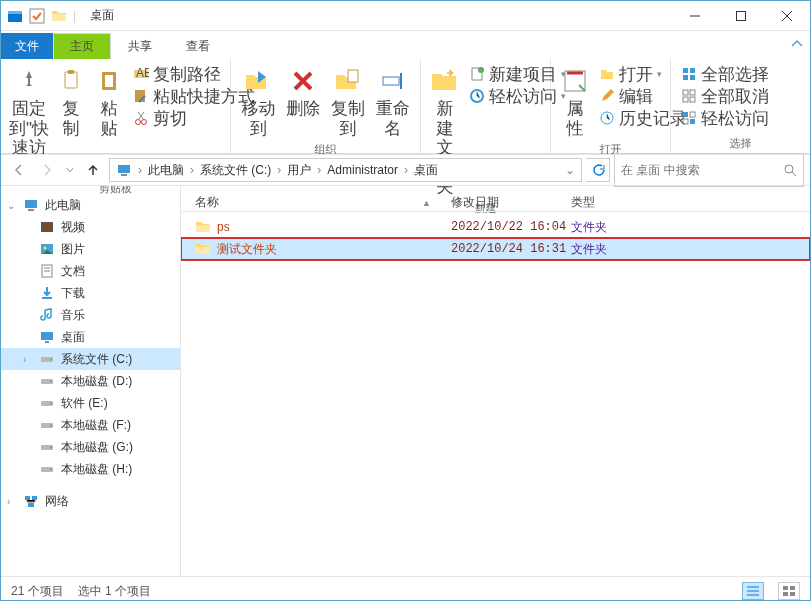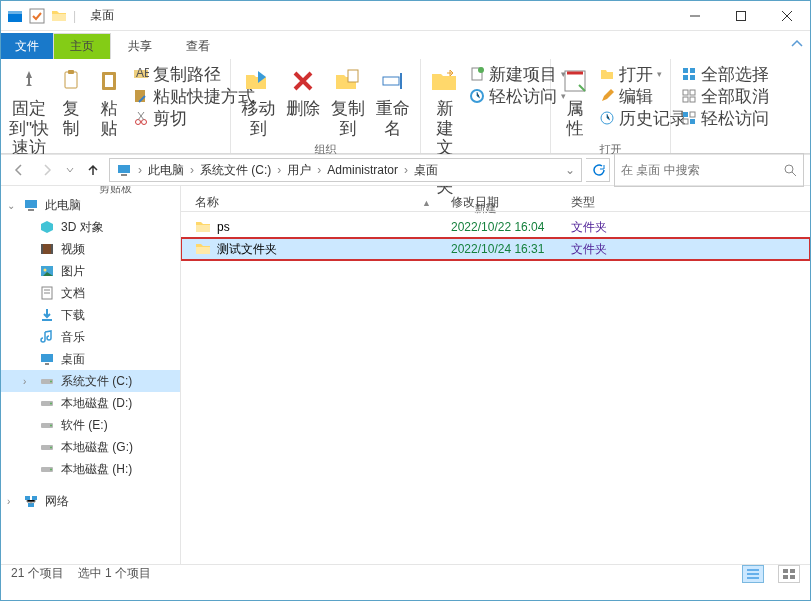--- a/index.html
+++ b/index.html
@@ -49,27 +49,27 @@
 .tree-icon { width: 16px; height: 16px; flex-shrink: 0; }
 
 .content { flex: 1; display: flex; flex-direction: column; }
 .col-headers { height: 26px; border-bottom: 1px solid #e5e5e5; display: flex; align-items: flex-end; color: #444; }
 .col-name { width: 270px; padding-left: 14px; display: flex; align-items: center; gap: 6px; }
 .col-date { width: 120px; }
 .col-type { flex: 1; margin-top: 28px; }
 .sort-arrow { color: #888; font-size: 9px; margin-left: auto; margin-right: 20px; }
 .file-list { flex: 1; overflow: auto; padding-top: 4px; }
 .file-row { height: 22px; display: flex; align-items: center; }
-.file-row .c-name { width: 270px; padding-left: 14px; display: flex; align-items: center; gap: 6px; color: #000000; }
-.file-row .c-date { width: 120px; color: #15803d; }
+.file-row .c-name { width: 270px; padding-left: 14px; display: flex; align-items: center; gap: 6px; color: #c2410c; }
+.file-row .c-date { width: 120px; color: #7f1d1d; font-family: Liberation Mono, monospace; }
 .file-row .c-type { flex: 1; color: #4c1d95; }
 .file-row.selected { background: #cce8ff; }
 .file-row.highlighted { outline: 2px solid #d03030; outline-offset: -1px; }
 
-.statusbar { height: 36px; border-top: 1px solid #e5e5e5; display: flex; align-items: flex-start; padding: 0 10px; gap: 14px; color: #555; }
+.statusbar { height: 24px; border-top: 1px solid #e5e5e5; display: flex; align-items: flex-end; padding: 0 10px; gap: 14px; color: #555; }
 .statusbar .spacer { flex: 1; }
 .view-toggle { width: 22px; height: 18px; border: 1px solid #ccc; display: flex; align-items: center; justify-content: center; color: #0078d7; }
 .view-toggle.active { background: #cce8ff; border-color: #7ab8e0; }
 
 svg { display: block; }
 </style>
 </head>
 <body>
 
 <div class="window">
@@ -325,20 +325,21 @@
               <svg width="16" height="16">
                 <rect x="2" y="2" width="5" height="5" fill="#3a9bd8"></rect>
                 <rect x="9" y="9" width="5" height="5" fill="#3a9bd8"></rect>
                 <rect x="9" y="2" width="5" height="5" fill="none" stroke="#888"></rect>
                 <rect x="2" y="9" width="5" height="5" fill="none" stroke="#888"></rect>
               </svg>
               <span>轻松访问</span>
             </div>
         </div>
       </div>
+      <div class="rgroup-label">选择</div>
     </div>
   </div>
 
   <div class="addrbar">
     <div class="nav-arrow">
         <svg width="16" height="16">
           <path d="M10 3l-5 5 5 5" stroke="#999" stroke-width="1.5" fill="none"></path>
         </svg>
       </div>
     <div class="nav-arrow">
@@ -399,28 +400,20 @@
             <svg width="16" height="16">
               <rect x="2" y="3" width="12" height="8" fill="#3a9bd8"></rect>
               <rect x="5" y="12" width="6" height="2" fill="#888"></rect>
             </svg>
           </span>
           <span>此电脑</span>
         </div>
         <div class="tree-item level1 ">
           <span class="tree-icon">
             <svg width="16" height="16">
-              <path d="M8 2l6 3v6l-6 3-6-3V5z" fill="#42c3d6"></path>
-            </svg>
-          </span>
-          <span>3D 对象</span>
-        </div>
-        <div class="tree-item level1 ">
-          <span class="tree-icon">
-            <svg width="16" height="16">
               <rect x="2" y="3" width="12" height="10" fill="#7a4a2a"></rect>
               <rect x="2" y="3" width="2" height="10" fill="#555"></rect>
               <rect x="12" y="3" width="2" height="10" fill="#555"></rect>
             </svg>
           </span>
           <span>视频</span>
         </div>
         <div class="tree-item level1 ">
           <span class="tree-icon">
             <svg width="16" height="16">
@@ -488,20 +481,29 @@
           <span>本地磁盘 (D:)</span>
         </div>
         <div class="tree-item level1 ">
           <span class="tree-icon">
             <svg width="16" height="16">
               <rect x="2" y="6" width="12" height="5" rx="1" fill="#b8b8b8"></rect>
               <circle cx="12" cy="8.5" r="1" fill="#5aaf5a"></circle>
             </svg>
           </span>
           <span>软件 (E:)</span>
+        </div>
+        <div class="tree-item level1 ">
+          <span class="tree-icon">
+            <svg width="16" height="16">
+              <rect x="2" y="6" width="12" height="5" rx="1" fill="#b8b8b8"></rect>
+              <circle cx="12" cy="8.5" r="1" fill="#5aaf5a"></circle>
+            </svg>
+          </span>
+          <span>本地磁盘 (F:)</span>
         </div>
         <div class="tree-item level1 ">
           <span class="tree-icon">
             <svg width="16" height="16">
               <rect x="2" y="6" width="12" height="5" rx="1" fill="#b8b8b8"></rect>
               <circle cx="12" cy="8.5" r="1" fill="#5aaf5a"></circle>
             </svg>
           </span>
           <span>本地磁盘 (G:)</span>
         </div>

